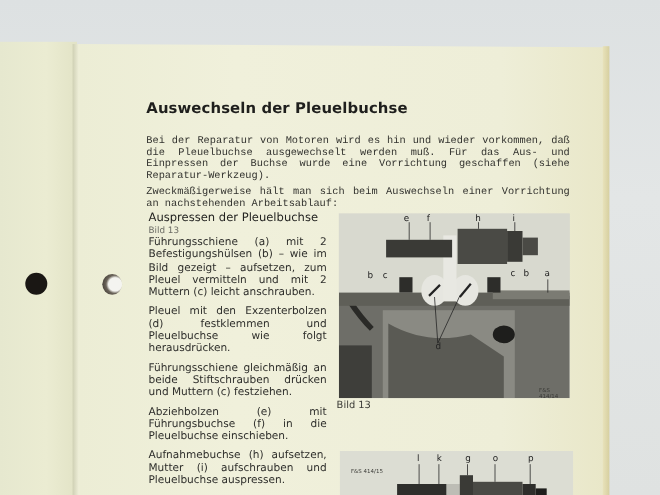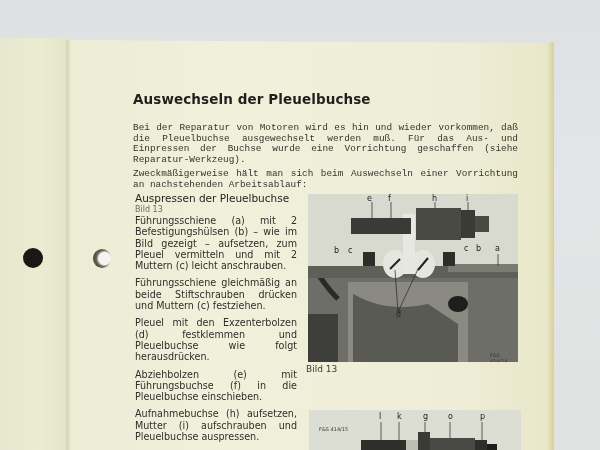--- a/index.html
+++ b/index.html
@@ -46,22 +46,22 @@
 <div class="content">
   <h1 class="title">Auswechseln der Pleuelbuchse</h1>
   <p class="para">Bei der Reparatur von Motoren wird es hin und wieder vorkommen, daß die Pleuelbuchse ausgewechselt werden muß. Für das Aus- und Einpressen der Buchse wurde eine Vorrichtung geschaffen (siehe Reparatur-Werkzeug).</p>
   <p class="para">Zweckmäßigerweise hält man sich beim Auswechseln einer Vorrichtung an nachstehenden Arbeitsablauf:</p>
 </div>
 
 <div class="col-left">
   <h2 class="sub-title">Auspressen der Pleuelbuchse</h2>
   <div class="fig-ref">Bild 13</div>
   <p class="body-para">Führungsschiene (a) mit 2 Befestigungshülsen (b) – wie im Bild gezeigt – aufsetzen, zum Pleuel vermitteln und mit 2 Muttern (c) leicht anschrauben.</p>
+  <p class="body-para">Pleuel mit den Exzenterbolzen (d) festklemmen und Pleuelbuchse wie folgt herausdrücken.</p>
   <p class="body-para">Führungsschiene gleichmäßig an beide Stiftschrauben drücken und Muttern (c) festziehen.</p>
-  <p class="body-para">Pleuel mit den Exzenterbolzen (d) festklemmen und Pleuelbuchse wie folgt herausdrücken.</p>
   <p class="body-para">Abziehbolzen (e) mit Führungsbuchse (f) in die Pleuelbuchse einschieben.</p>
   <p class="body-para">Aufnahmebuchse (h) aufsetzen, Mutter (i) aufschrauben und Pleuelbuchse auspressen.</p>
 
 </div>
 
 <div class="figure13">
   <svg width="210" height="168" viewBox="0 0 210 168">
     <rect x="0" y="0" width="210" height="168" fill="#d8d9cf"></rect>
 
     <rect x="0" y="75" width="210" height="93" fill="#6e6e68"></rect>

